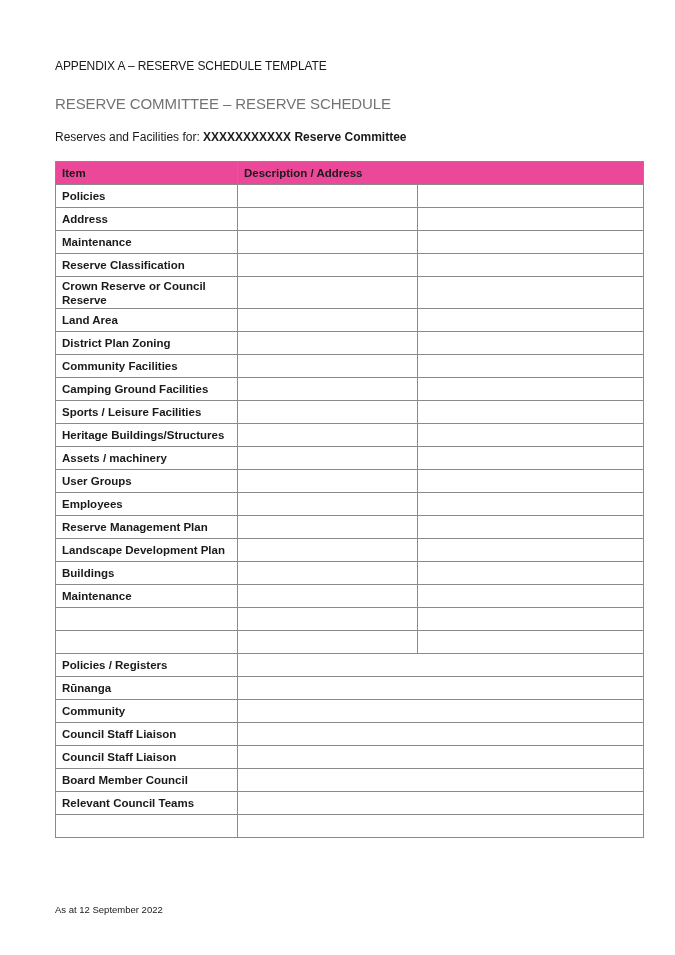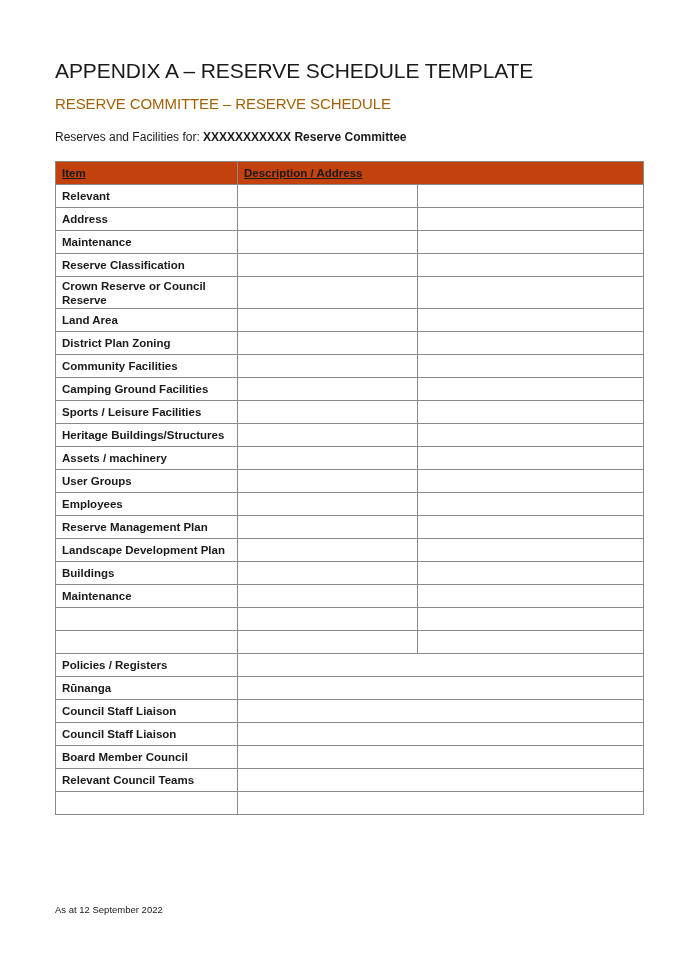--- a/index.html
+++ b/index.html
@@ -3,25 +3,25 @@
   <meta charset="utf-8">
   <style>
     html, body { margin: 0; padding: 0; background: #ffffff; }
     body {
       width: 675px; height: 955px; position: relative; overflow: hidden;
       font-family: "Liberation Sans", "DejaVu Sans", sans-serif;
       color: #1a1a1a;
     }
     .h1 {
       position: absolute; left: 55px; top: 59px;
-      font-size: 21px; letter-spacing: -0.1px; color: #1a1a1a;
+      font-size: 12px; letter-spacing: -0.1px; color: #1a1a1a;
     }
     .h2 {
       position: absolute; left: 55px; top: 95px;
-      font-size: 15px; letter-spacing: -0.1px; color: #a16207;
+      font-size: 15px; letter-spacing: -0.1px; color: #737373;
     }
     .intro {
       position: absolute; left: 55px; top: 130px;
       font-size: 12px; color: #1a1a1a;
     }
     .intro b { font-weight: bold; }
     table.schedule {
       position: absolute; left: 55px; top: 161px;
       width: 588px; border-collapse: collapse; table-layout: fixed;
       font-size: 11.5px;
@@ -32,23 +32,22 @@
     table.schedule td, table.schedule th {
       border: 1px solid #8a8a8a;
       padding: 0 6px;
       height: 22px;
       vertical-align: middle;
       text-align: left;
       font-weight: bold;
       line-height: 14px;
     }
     table.schedule th {
-      background: #c2410c;
+      background: #ec4899;
       height: 22px;
-      text-decoration: underline;
     }
     table.schedule tr.tall td { height: 31px; }
     .footer {
       position: absolute; left: 55px; top: 904px;
       font-size: 9.5px; color: #1a1a1a; text-align: right;
     }
   </style>
 </head>
 <body>
 
@@ -63,21 +62,21 @@
       <col class="c3">
     </colgroup>
   <thead>
     <tr>
       <th>Item</th>
       <th colspan="2">Description / Address</th>
     </tr>
   </thead>
   <tbody id="tbody">
       <tr>
-        <td>Relevant</td>
+        <td>Policies</td>
         <td></td>
         <td></td>
       </tr>
       <tr>
         <td>Address</td>
         <td></td>
         <td></td>
       </tr>
       <tr>
         <td>Maintenance</td>
@@ -171,20 +170,24 @@
       </tr>
       <tr>
         <td>Policies / Registers</td>
         <td colspan="2"></td>
       </tr>
       <tr>
         <td>Rūnanga</td>
         <td colspan="2"></td>
       </tr>
       <tr>
+        <td>Community</td>
+        <td colspan="2"></td>
+      </tr>
+      <tr>
         <td>Council Staff Liaison</td>
         <td colspan="2"></td>
       </tr>
       <tr>
         <td>Council Staff Liaison</td>
         <td colspan="2"></td>
       </tr>
       <tr>
         <td>Board Member Council</td>
         <td colspan="2"></td>

